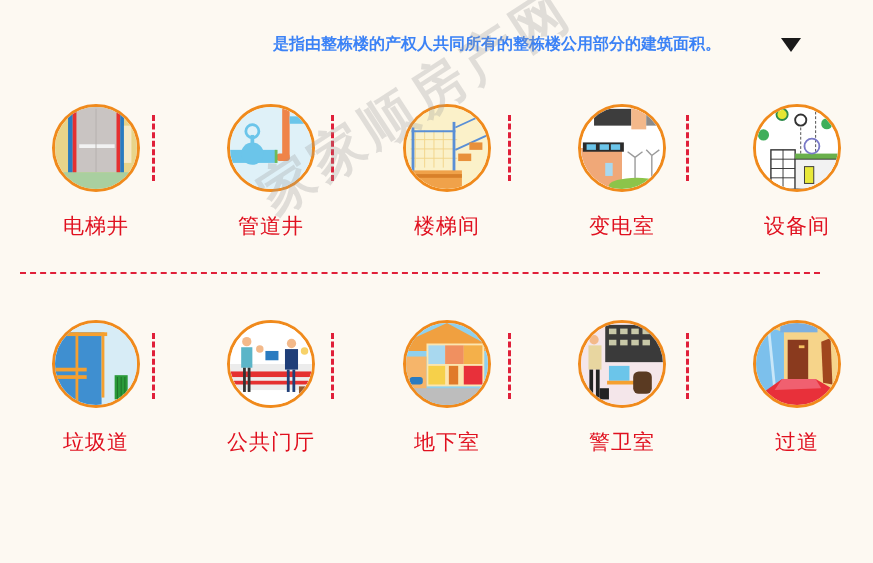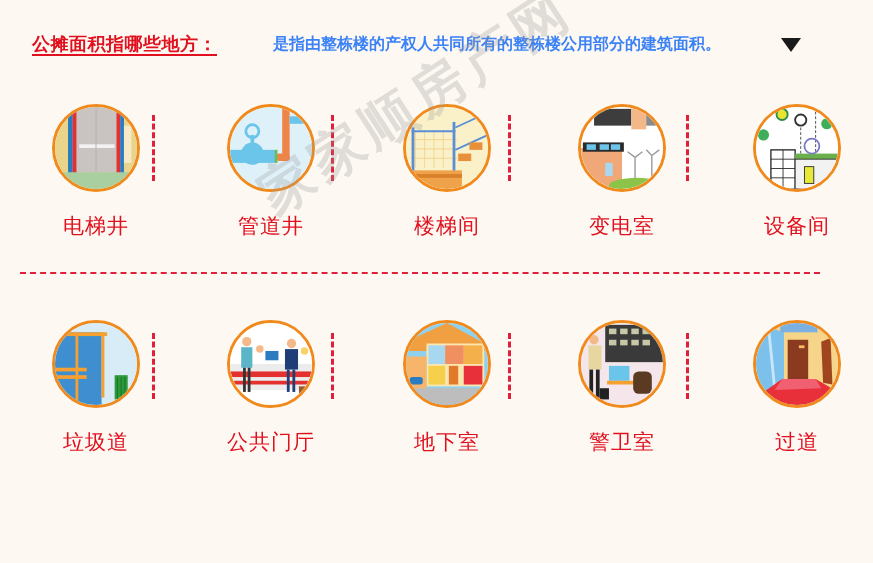--- a/index.html
+++ b/index.html
@@ -51,21 +51,20 @@
     letter-spacing: 6px; white-space: nowrap; pointer-events: none;
     font-family: "DejaVu Serif", serif;
   }
   
   .ill { position: absolute; inset: 0; }
 </style>
 </head>
 <body>
 
 <div class="header">
-  <span class="title">公摊面积指哪些地方：</span>
   <span class="desc">是指由整栋楼的产权人共同所有的整栋楼公用部分的建筑面积。</span>
   <span class="tri"></span>
 </div>
 
 <div class="item" style="left:23px; top:104px;">
   <div class="circle">
     <svg class="ill" viewBox="0 0 88 88" preserveAspectRatio="none">
       <rect width="88" height="88" fill="#e8d48a"></rect>
       <rect x="14" y="0" width="60" height="70" fill="#c9c4c2"></rect>
       <rect x="14" y="0" width="5" height="72" fill="#2a7bc0"></rect>

